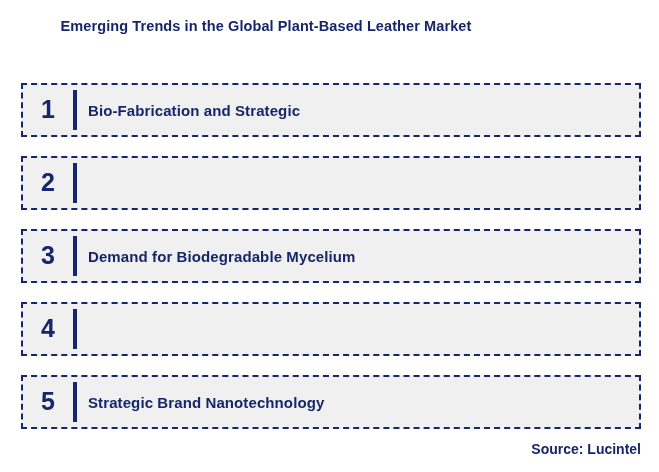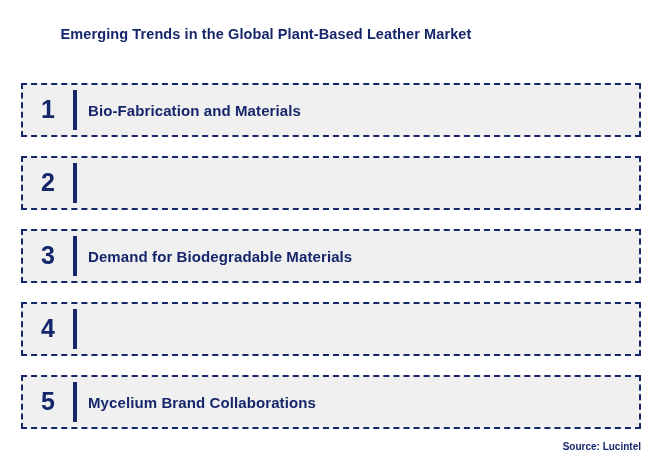--- a/index.html
+++ b/index.html
@@ -17,21 +17,21 @@
   .page {
     position: relative;
     width: 659px;
     height: 472px;
     box-sizing: border-box;
   }
 
   .chart-title {
     position: absolute;
     left: 0;
-    top: 26px;
+    top: 18px;
     width: 532px;
     text-align: center;
     font-size: 14.5px;
     font-weight: bold;
     color: #16266b;
     letter-spacing: 0.1px;
     white-space: nowrap;
   }
 
   .trend-list {
@@ -82,60 +82,60 @@
     font-weight: bold;
     color: #16266b;
     letter-spacing: 0.1px;
     white-space: nowrap;
   }
 
   .source-note {
     position: absolute;
     right: 18px;
     top: 441px;
-    font-size: 10px;
+    font-size: 14px;
     font-weight: bold;
     color: #16266b;
     white-space: nowrap;
   }
 </style>
 </head>
 <body>
 
 <div class="page">
 
   <div class="chart-title">Emerging Trends in the Global Plant-Based Leather Market</div>
 
   <div class="trend-list">
 
     <div class="trend-row">
       <div class="trend-number">1</div>
       <div class="trend-divider"></div>
-      <div class="trend-label">Bio-Fabrication and Materials</div>
+      <div class="trend-label">Bio-Fabrication and Strategic</div>
     </div>
 
     <div class="trend-row">
       <div class="trend-number">2</div>
       <div class="trend-divider"></div>
     </div>
 
     <div class="trend-row">
       <div class="trend-number">3</div>
       <div class="trend-divider"></div>
-      <div class="trend-label">Demand for Biodegradable Materials</div>
+      <div class="trend-label">Demand for Biodegradable Mycelium</div>
     </div>
 
     <div class="trend-row">
       <div class="trend-number">4</div>
       <div class="trend-divider"></div>
     </div>
 
     <div class="trend-row">
       <div class="trend-number">5</div>
       <div class="trend-divider"></div>
-      <div class="trend-label">Mycelium Brand Collaborations</div>
+      <div class="trend-label">Strategic Brand Nanotechnology</div>
     </div>
 
   </div>
 
   <div class="source-note">Source: Lucintel</div>
 
 </div>
 
 </body></html>

